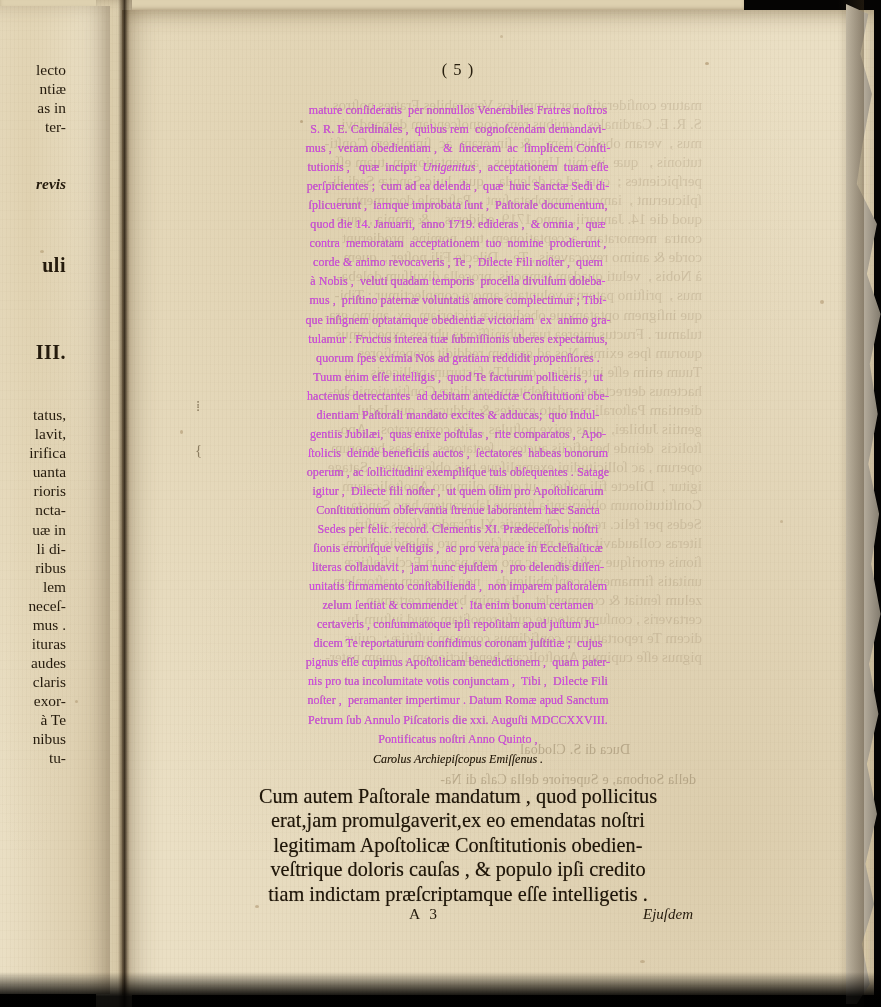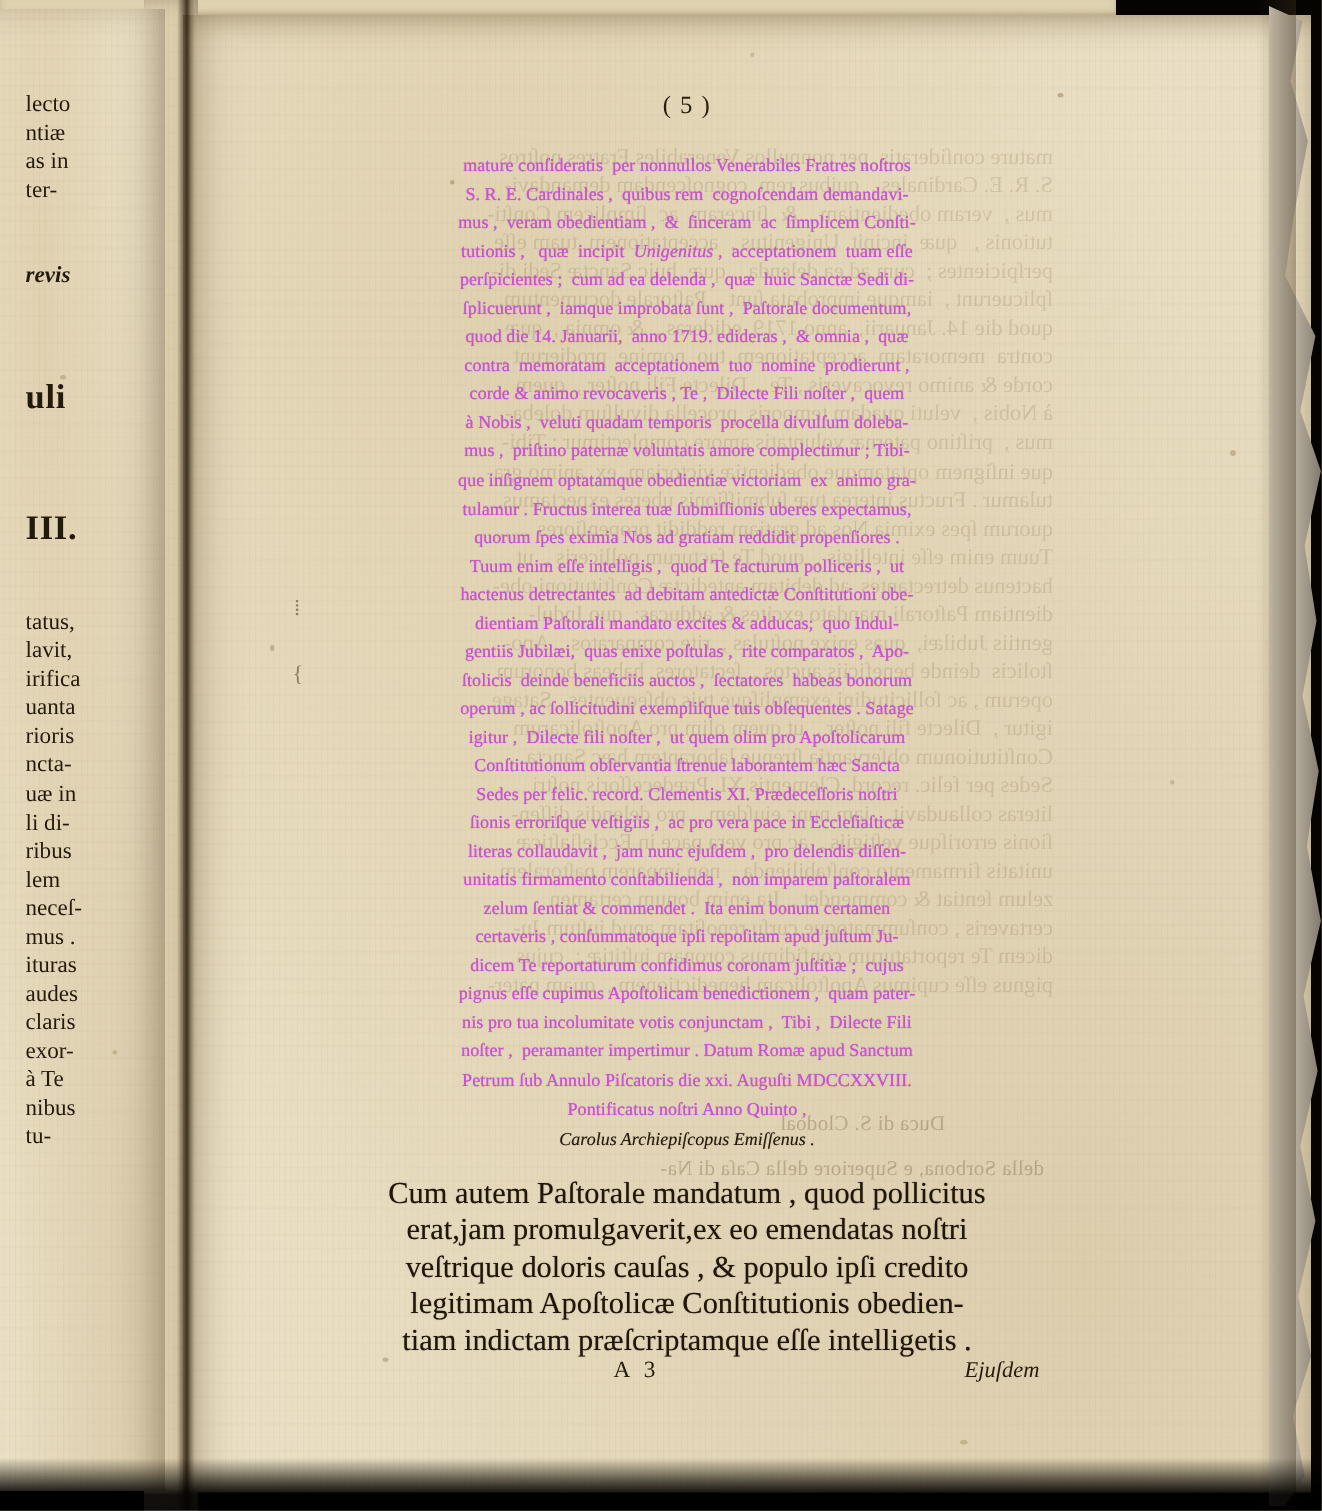--- a/index.html
+++ b/index.html
@@ -109,24 +109,24 @@
   #footline{
     position:absolute; left:219px; top:905px; width:478px;
     font-size:15.5px; color:#241a0c;
   }
   #sig-mark{position:absolute; left:190px; top:0; letter-spacing:3px;}
   #catchword{position:absolute; right:4px; top:1px; font-style:italic; font-size:15px;text-align:center;}
 
   
   #left-frag{
     position:absolute; left:0px; top:60px; width:66px;
-    text-align:left; color:#241a0c; font-size:15.4px; line-height:19.05px;padding-left:17px;
+    text-align:right; color:#241a0c; font-size:15.4px; line-height:19.05px;
   }
   #left-frag .ln{display:block; white-space:pre;}
-  #left-frag .big{font-size:23px; font-weight:bold; line-height:30px; letter-spacing:.5px;}
+  #left-frag .big{font-size:20px; font-weight:bold; line-height:30px; letter-spacing:.5px;}
   #left-frag .it{font-style:italic; font-weight:bold;}
   #left-frag .sp{display:block;height:19px;}
 
   
   .bleed{
     position:absolute; color:rgba(92,74,44,.30);
     transform:scaleX(-1); white-space:nowrap; pointer-events:none;
     font-size:14px; letter-spacing:.2px;
   }
   .bleed-block{
@@ -279,22 +279,22 @@
       <span class="ln">noſter ,  peramanter impertimur . Datum Romæ apud Sanctum</span>
       <span class="ln">Petrum ſub Annulo Piſcatoris die xxi. Auguſti MDCCXXVIII.</span>
       <span class="ln">Pontificatus noſtri Anno Quinto ,</span>
     </div>
 
     <div class="signature">Carolus Archiepiſcopus Emiſſenus .</div>
 
     <div class="closing">
       <span class="ln">Cum autem Paſtorale mandatum , quod pollicitus</span>
       <span class="ln">erat,jam promulgaverit,ex eo emendatas noſtri</span>
+      <span class="ln">legitimam Apoſtolicæ Conſtitutionis obedien-</span>
       <span class="ln">veſtrique doloris cauſas ,  &amp; populo ipſi credito</span>
-      <span class="ln">legitimam Apoſtolicæ Conſtitutionis obedien-</span>
       <span class="ln">tiam indictam præſcriptamque eſſe intelligetis .</span>
     </div>
   </div>
 
   <div id="footline">
     <span id="sig-mark">A  3</span>
     <span id="catchword">Ejuſdem</span>
   </div>
 
   <div id="bottom-shadow"></div>

